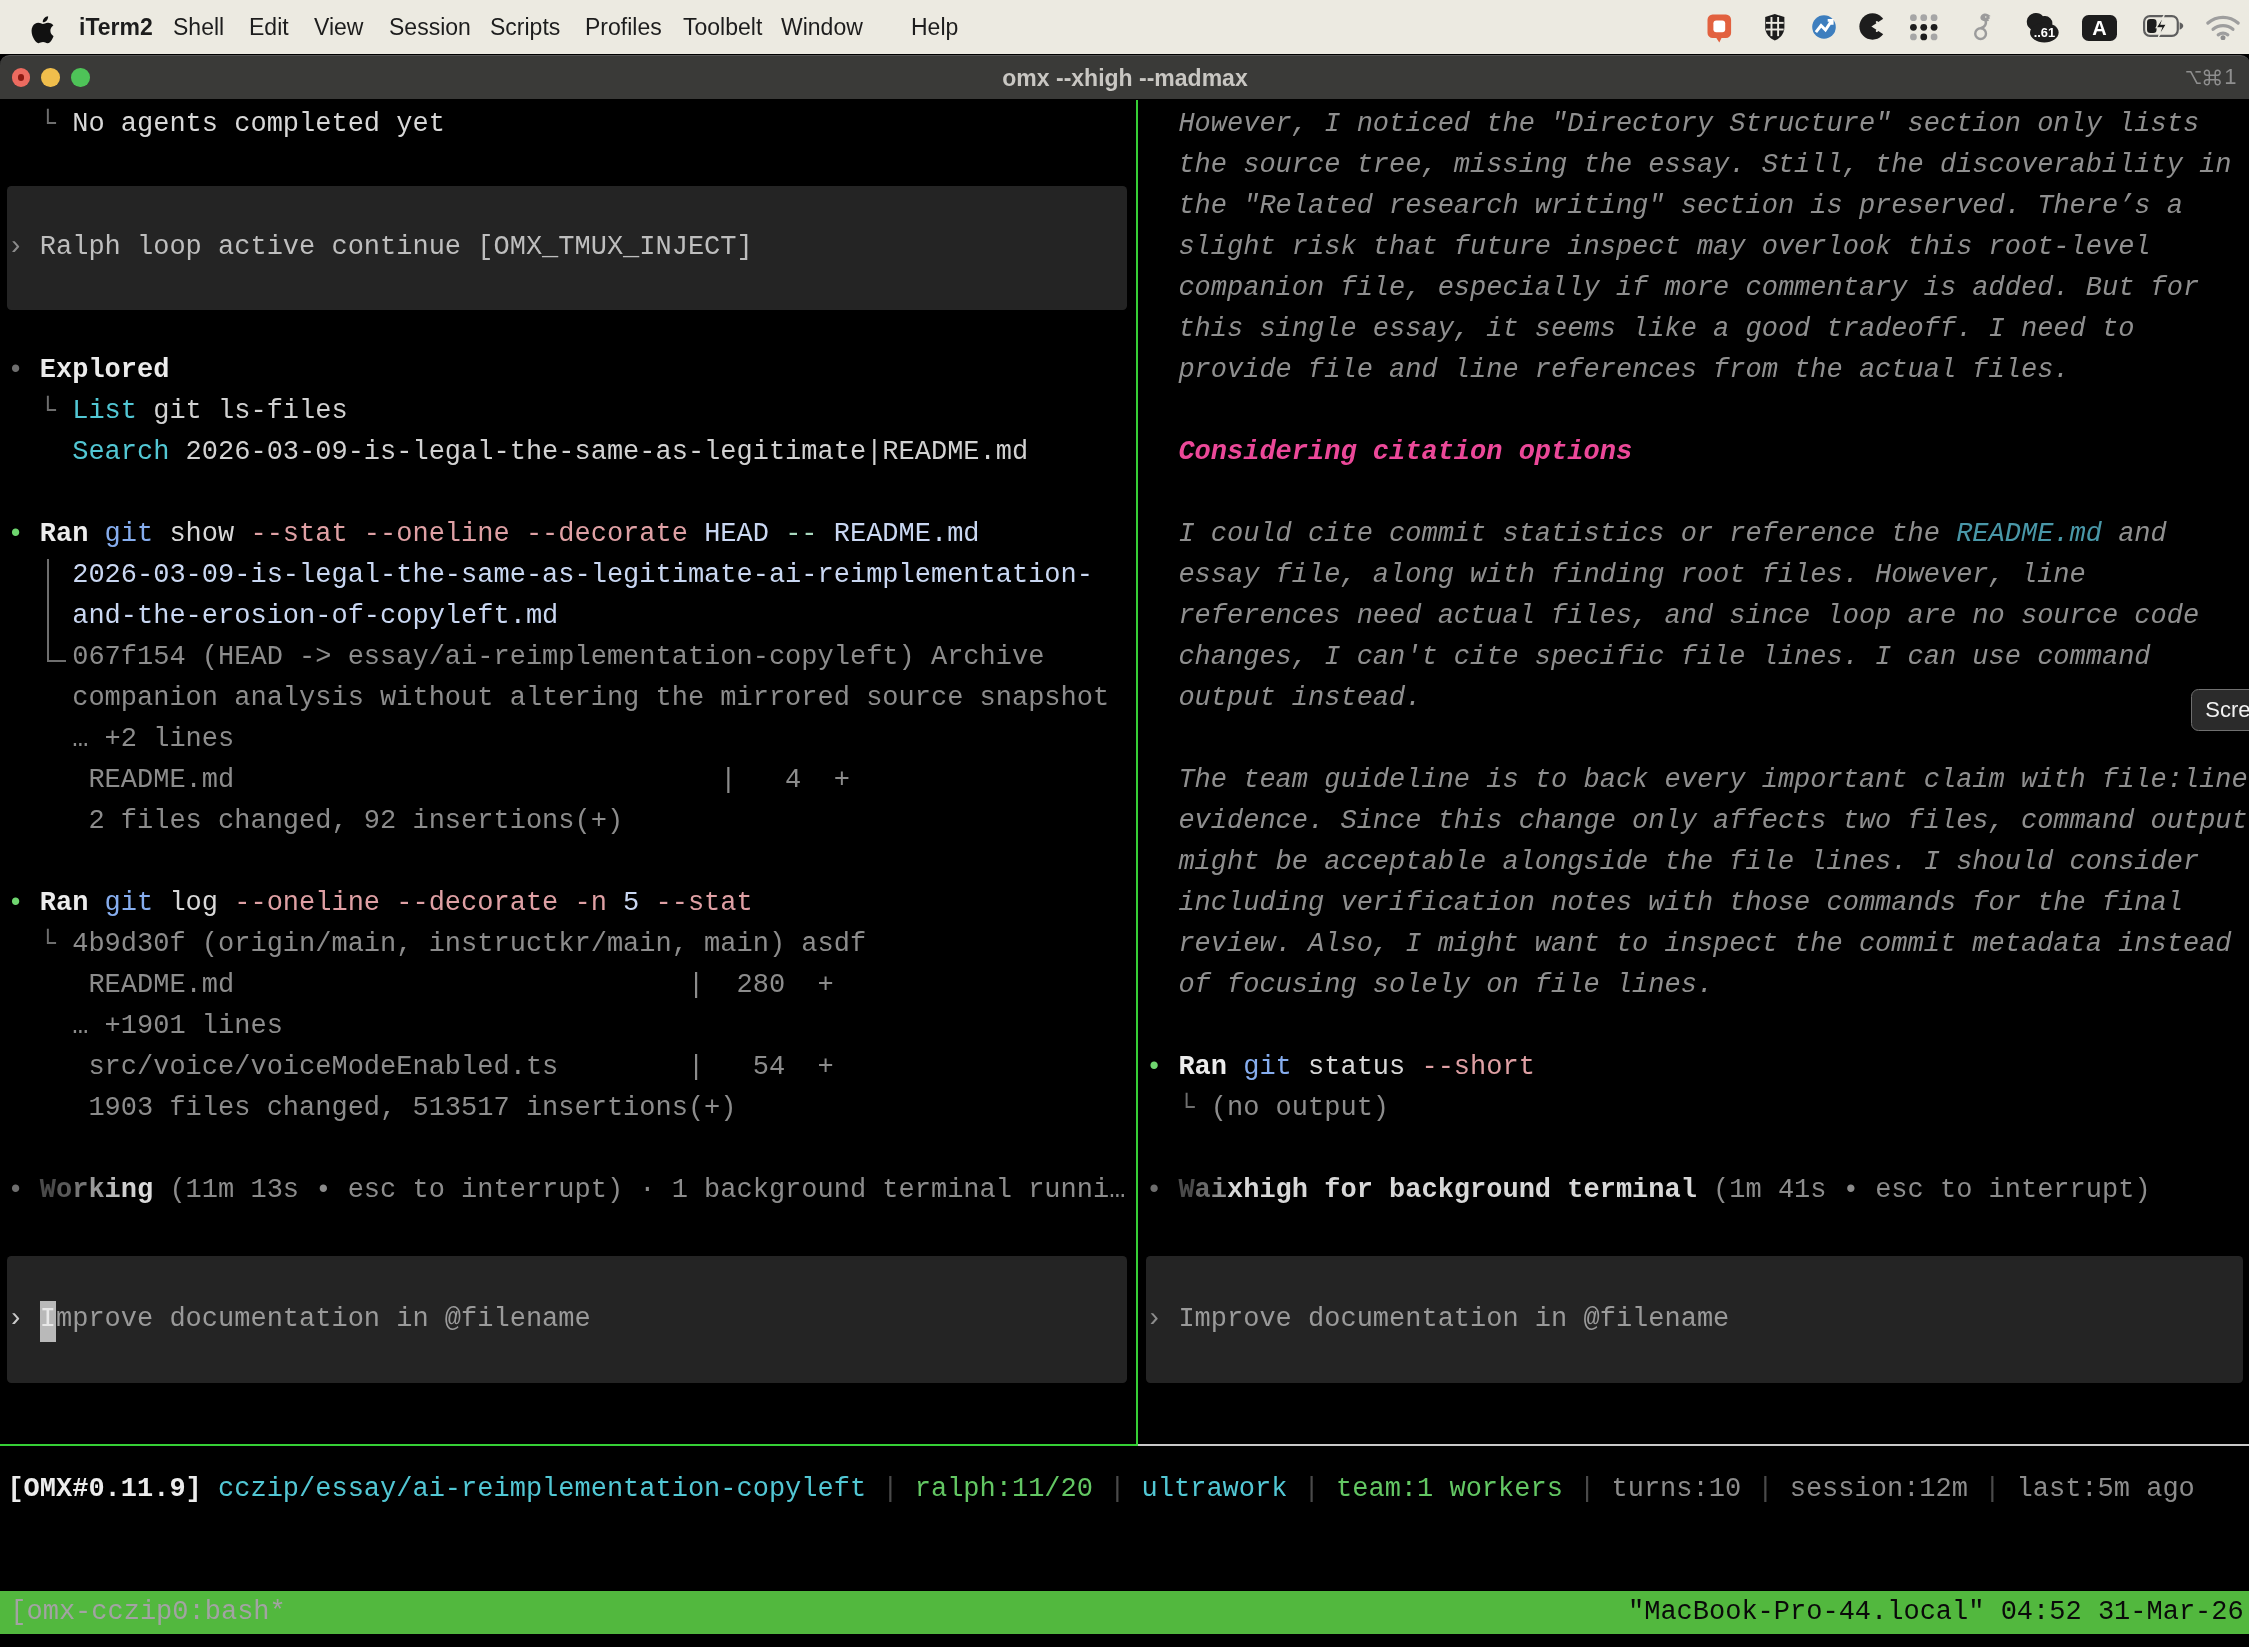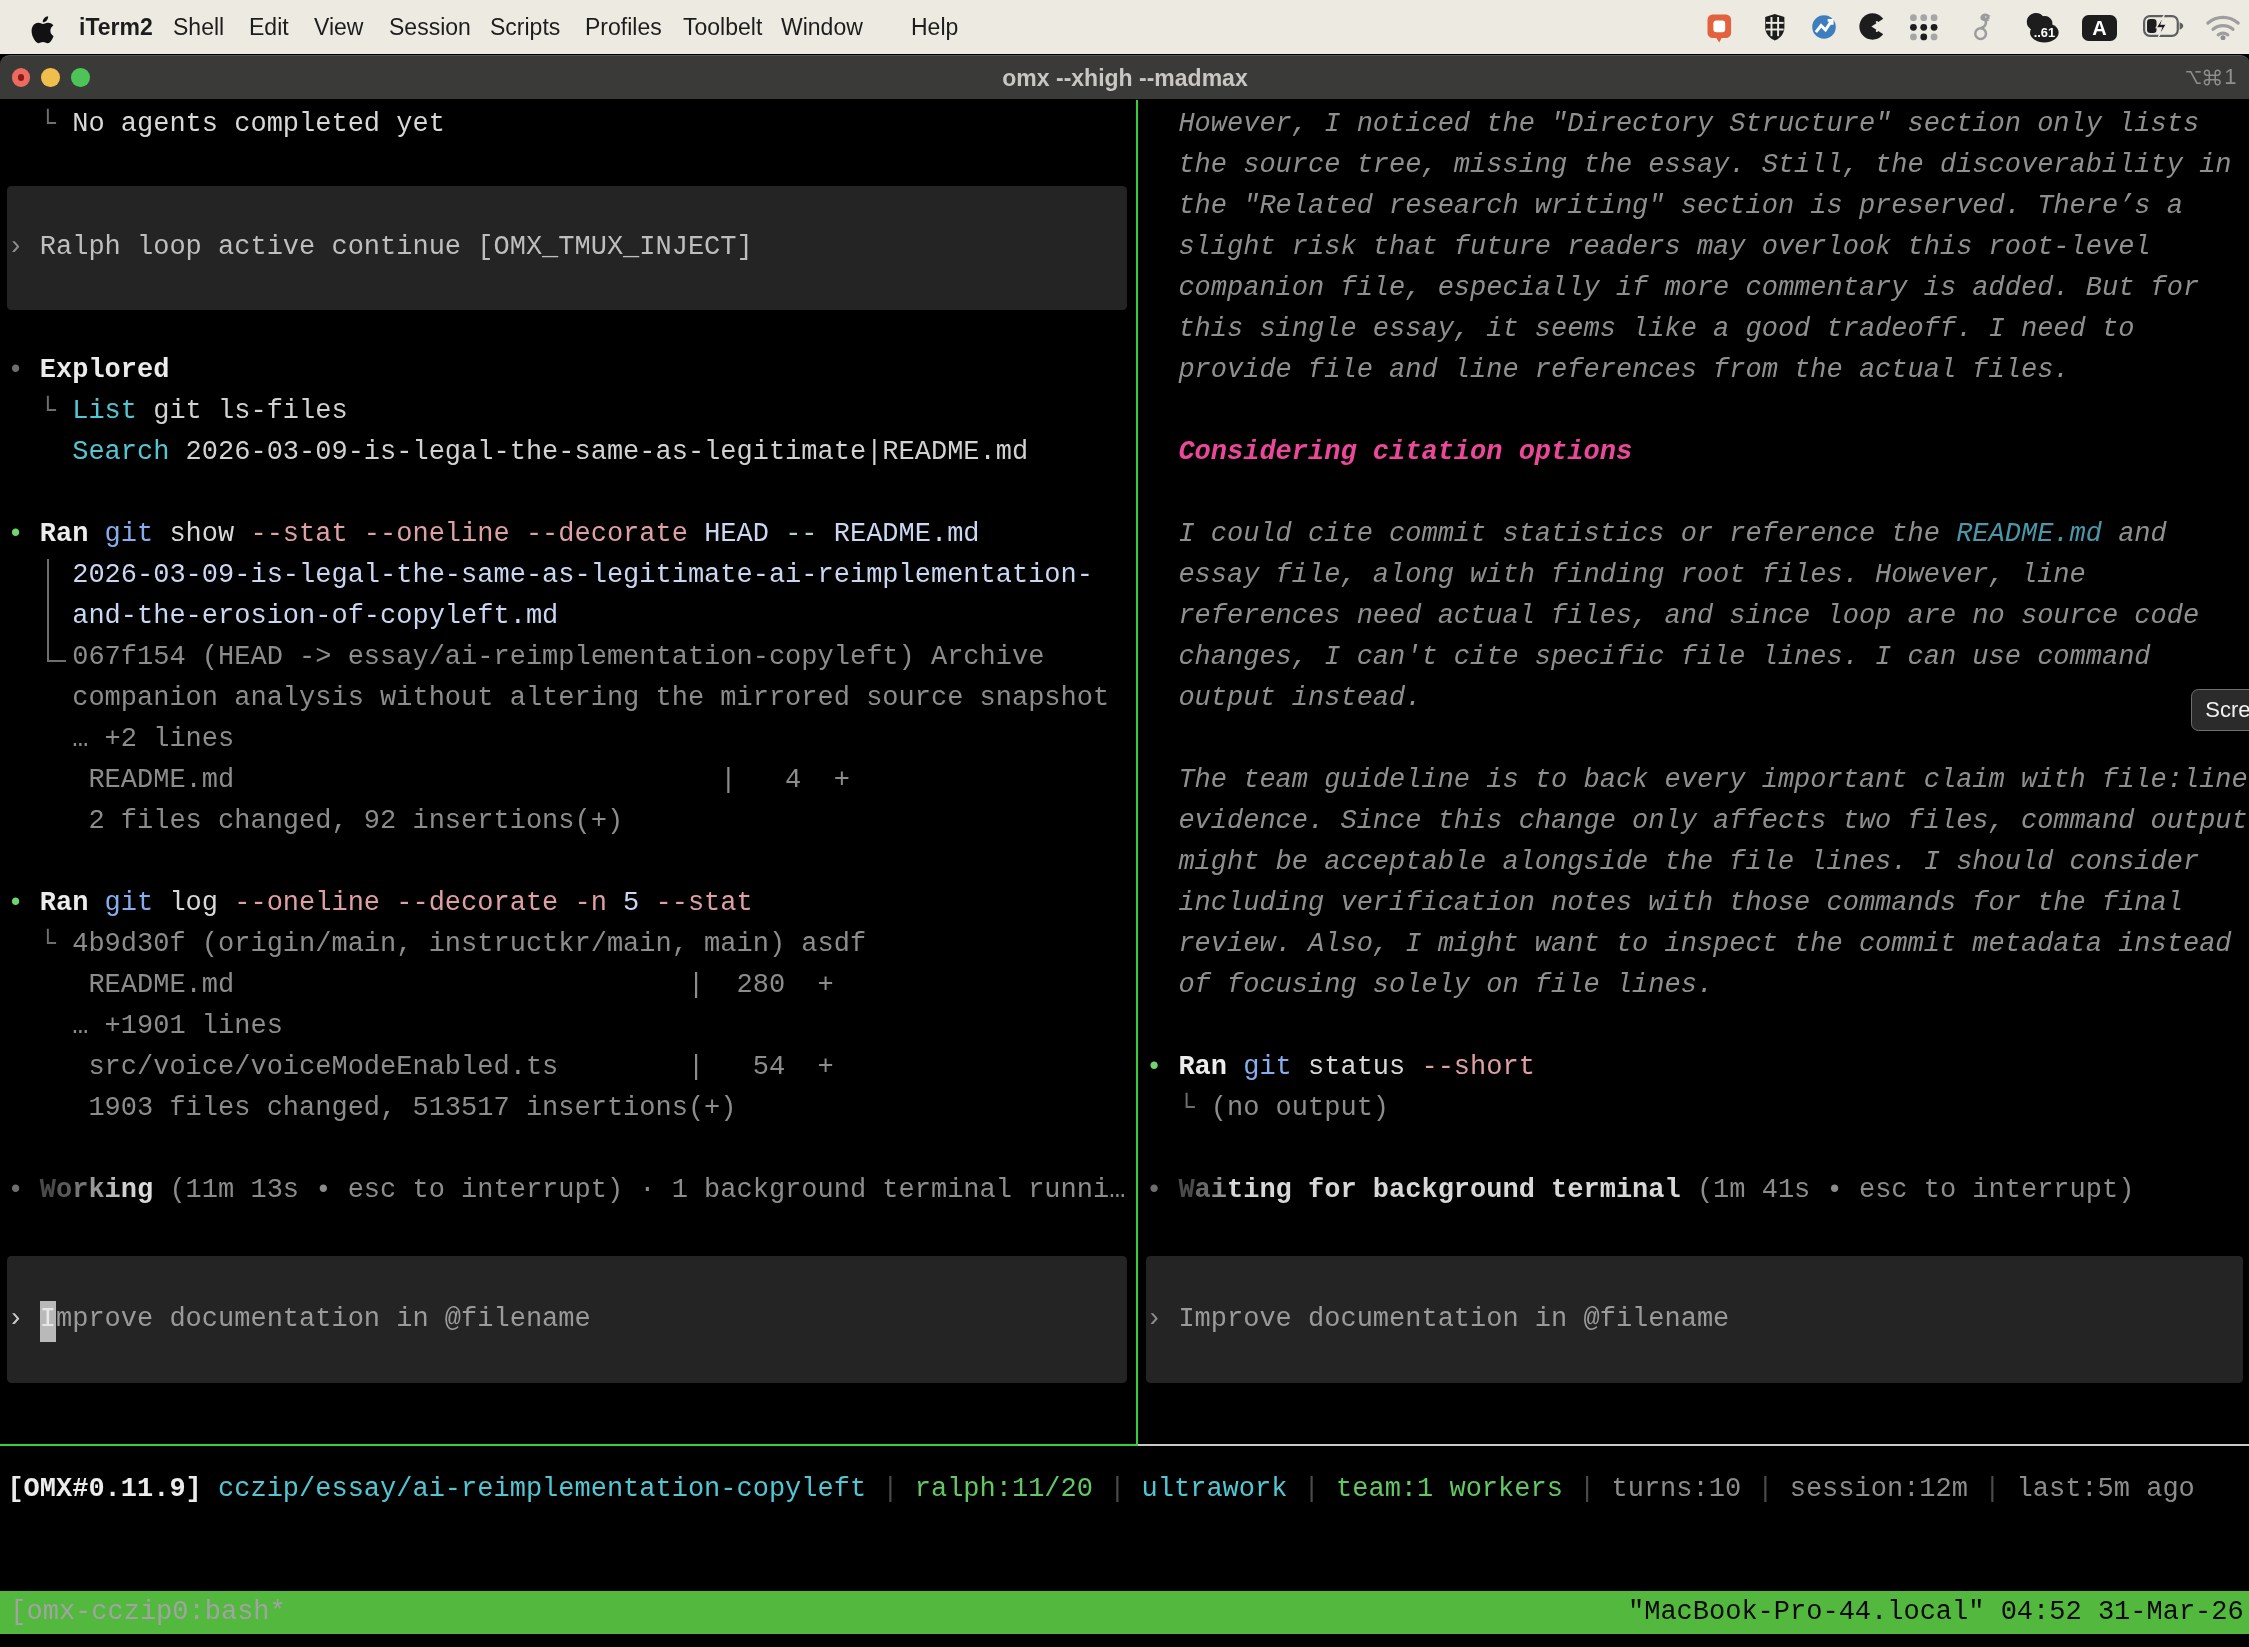--- a/index.html
+++ b/index.html
@@ -178,21 +178,21 @@
 <span class="gy">     README.md                            |  280  +</span>
 <span class="gy">    … +1901 lines</span>
 <span class="gy">     src/voice/voiceModeEnabled.ts        |   54  +</span>
 <span class="gy">     1903 files changed, 513517 insertions(+)</span>
 
 <span class="dg">•</span> <span style="color:#4a4a4a;font-weight:bold">W</span><span style="color:#5a5a5a;font-weight:bold">o</span><span style="color:#757575;font-weight:bold">r</span><span style="color:#999999;font-weight:bold">k</span><span style="color:#bbbbbb;font-weight:bold">i</span><span style="color:#d0d0d0;font-weight:bold">n</span><span style="color:#dadada;font-weight:bold">g</span><span class="gy"> (11m 13s • esc to interrupt) · 1 background terminal runni…</span></pre>
 
 <pre style="left:1146px;top:3.7px;width:1104px;overflow:hidden"><span class="it">  However, I noticed the "Directory Structure" section only lists</span>
 <span class="it">  the source tree, missing the essay. Still, the discoverability in</span>
 <span class="it">  the "Related research writing" section is preserved. There’s a</span>
-<span class="it">  slight risk that future readers may overlook this root-level</span>
+<span class="it">  slight risk that future inspect may overlook this root-level</span>
 <span class="it">  companion file, especially if more commentary is added. But for</span>
 <span class="it">  this single essay, it seems like a good tradeoff. I need to</span>
 <span class="it">  provide file and line references from the actual files.</span>
 
 <span class="bi">  Considering citation options</span>
 
 <span class="it">  I could cite commit statistics or reference the </span><span class="tt">README.md</span><span class="it"> and</span>
 <span class="it">  essay file, along with finding root files. However, line</span>
 <span class="it">  references need actual files, and since loop are no source code</span>
 <span class="it">  changes, I can't cite specific file lines. I can use command</span>
@@ -201,21 +201,21 @@
 <span class="it">  The team guideline is to back every important claim with file:line</span>
 <span class="it">  evidence. Since this change only affects two files, command output</span>
 <span class="it">  might be acceptable alongside the file lines. I should consider</span>
 <span class="it">  including verification notes with those commands for the final</span>
 <span class="it">  review. Also, I might want to inspect the commit metadata instead</span>
 <span class="it">  of focusing solely on file lines.</span>
 
 <span class="gb">•</span> <span class="wt">Ran</span> <span class="bl">git</span> <span class="nt">status</span> <span class="sa">--short</span>
 <span class="dg">  └ </span><span class="gy">(no output)</span>
 
-<span class="dg">•</span> <span style="color:#4a4a4a;font-weight:bold">W</span><span style="color:#6a6a6a;font-weight:bold">a</span><span style="color:#909090;font-weight:bold">i</span><span style="color:#d8d8d8;font-weight:bold">ting for background terminal</span><span class="gy"> (1m 41s • esc to interrupt)</span></pre>
+<span class="dg">•</span> <span style="color:#4a4a4a;font-weight:bold">W</span><span style="color:#6a6a6a;font-weight:bold">a</span><span style="color:#909090;font-weight:bold">i</span><span style="color:#d8d8d8;font-weight:bold">xhigh for background terminal</span><span class="gy"> (1m 41s • esc to interrupt)</span></pre>
 
 <div style="position:absolute;left:40px;top:1201px;width:16px;height:41px;background:#B9B9B9"></div>
 <pre style="left:7.4px;top:1199px"><span style="color:#C9C9C9">›</span> <span class="cur">I</span><span class="ph">mprove documentation in @filename</span></pre>
 <pre style="left:1146px;top:1199px"><span class="gy">›</span> <span class="ph">Improve documentation in @filename</span></pre>
 
 
 <pre style="left:7.4px;top:1369px"><span class="wt">[OMX#0.11.9]</span> <span class="cy">cczip/essay/ai-reimplementation-copyleft</span><span class="sep"> | </span><span class="gn">ralph:11/20</span><span class="sep"> | </span><span class="cy">ultrawork</span><span class="sep"> | </span><span class="gn">team:1 workers</span><span class="sep"> | </span><span class="gy">turns:10</span><span class="sep"> | </span><span class="gy">session:12m</span><span class="sep"> | </span><span class="gy">last:5m ago</span></pre>
 </div>
 <div id="tmux"></div>
 <pre style="left:10.3px;top:1591px;line-height:43px;color:#a3a3a3">[omx-cczip0:bash*</pre>

